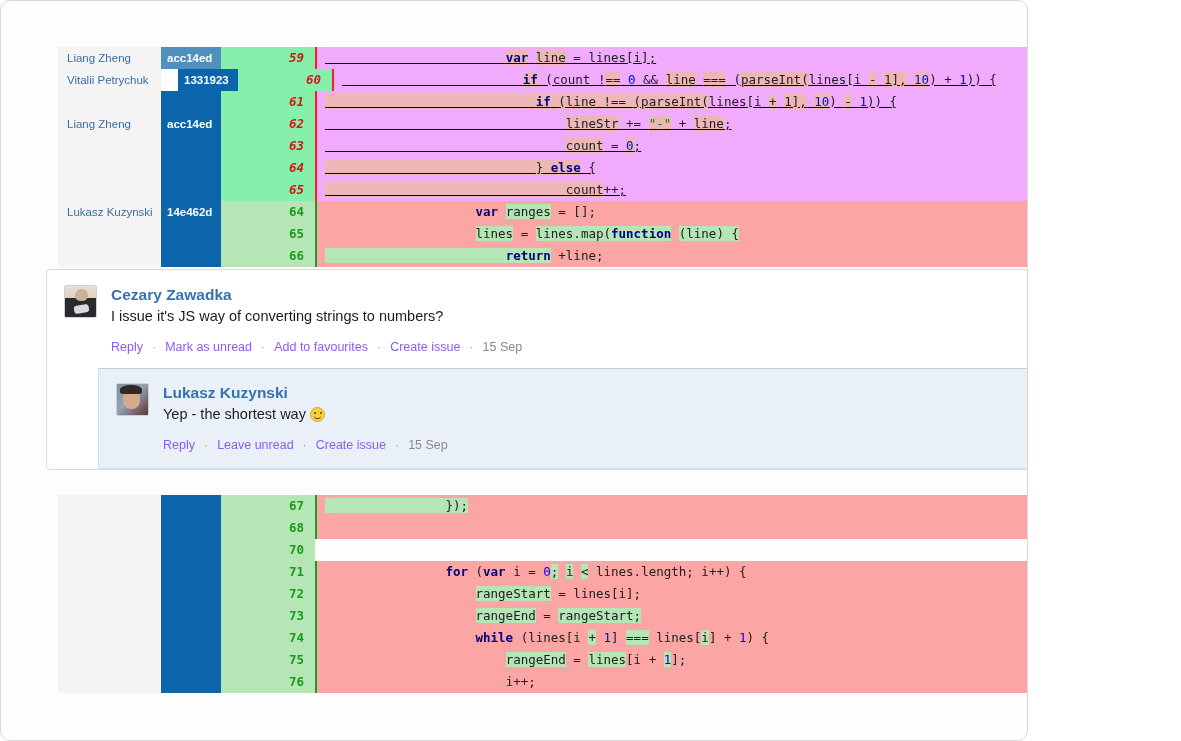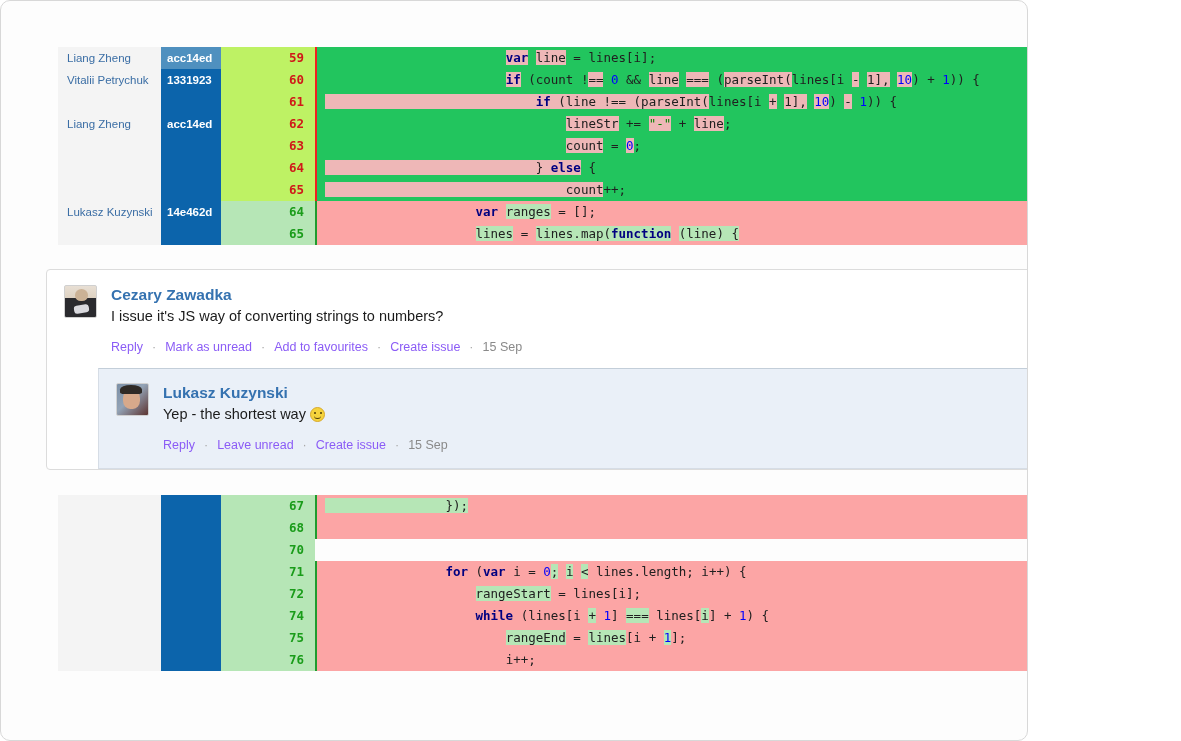--- a/index.html
+++ b/index.html
@@ -51,21 +51,21 @@
     color: #ffffff;
     font-family: "Liberation Sans", sans-serif;
     font-size: 11.5px;
     font-weight: bold;
     line-height: 22px;
     padding-left: 6px;
     white-space: nowrap;
     overflow: hidden;
   }
   .blame-hash.shade-a { background: #4f90bf; }
-  .blame-hash.shade-b { background: #0c64ab; }
+  .blame-hash.shade-b { background: #0c64ab; margin-left: 17px; }
   .blame-hash.shade-c { background: #0c64ab; }
   .blame-hash.blank   { background: #0c64ab; color: transparent; }
   .blame-name.blank   { color: transparent; }
 
   .lineno {
     width: 94px;
     flex: 0 0 94px;
     font-family: "DejaVu Sans Mono", monospace;
     font-size: 12.5px;
     font-weight: bold;
@@ -76,22 +76,22 @@
   .codecell {
     flex: 1 1 auto;
     position: relative;
     line-height: 22px;
     white-space: pre;
     padding-left: 8px;
     overflow: hidden;
   }
 
   
-  .row-del .lineno   { background: #bef264; color: #d01919; }
-  .row-del .codecell { background: #22c55e; border-left: 2px solid #f3201f; }
+  .row-del .lineno   { background: #86efac; color: #d01919; font-style: italic; }
+  .row-del .codecell { background: #f0abfc; border-left: 2px solid #f3201f; text-decoration: underline; }
   
   .row-add .lineno   { background: #b6e6b6; color: #1a9c1a; }
   .row-add .codecell { background: #fca5a5; border-left: 2px solid #1f9b2e; }
 
   
   .wh-del { background: #eeb7b7; }
   .wh-add { background: #b6e6b6; }
 
   
   .kw  { color: #000080; font-weight: bold; }
@@ -266,20 +266,26 @@
         <div class="blame-hash shade-c">14e462d</div>
         <div class="lineno">64</div>
         <div class="codecell"><span class="pln">                    </span><span class="kw">var</span><span class="pln"> </span><span class="pln wh-add">ranges</span><span class="pln"> = [];</span></div>
       </div>
       <div class="code-row row-add">
         <div class="blame-name blank"></div>
         <div class="blame-hash blank"></div>
         <div class="lineno">65</div>
         <div class="codecell"><span class="pln">                    </span><span class="pln wh-add">lines</span><span class="pln"> = </span><span class="pln wh-add">lines.map(</span><span class="kw wh-add">function</span><span class="pln"> </span><span class="pln wh-add">(line) {</span></div>
       </div>
+      <div class="code-row row-add">
+        <div class="blame-name blank"></div>
+        <div class="blame-hash blank"></div>
+        <div class="lineno">66</div>
+        <div class="codecell"><span class="pln wh-add">                        </span><span class="kw wh-add">return</span><span class="pln"> +line;</span></div>
+      </div>
     </div>
 
   <div class="comment-card">
     <div class="comment-accent-right"></div>
 
     <div class="comment-top">
       <div class="c-flex">
         <div class="avatar a1"></div>
         <div class="c-body">
           <div class="c-author">Cezary Zawadka</div>
@@ -345,20 +351,26 @@
       </div>
       <div class="code-row row-add">
         <div class="blame-name blank"></div>
         <div class="blame-hash blank"></div>
         <div class="lineno">72</div>
         <div class="codecell"><span class="pln">                    </span><span class="pln wh-add">rangeStart</span><span class="pln"> = lines[i];</span></div>
       </div>
       <div class="code-row row-add">
         <div class="blame-name blank"></div>
         <div class="blame-hash blank"></div>
+        <div class="lineno">73</div>
+        <div class="codecell"><span class="pln">                    </span><span class="pln wh-add">rangeEnd</span><span class="pln"> = </span><span class="pln wh-add">rangeStart;</span></div>
+      </div>
+      <div class="code-row row-add">
+        <div class="blame-name blank"></div>
+        <div class="blame-hash blank"></div>
         <div class="lineno">74</div>
         <div class="codecell"><span class="pln">                    </span><span class="kw">while</span><span class="pln"> (lines[i </span><span class="pln wh-add">+</span><span class="pln"> </span><span class="num">1</span><span class="pln">] </span><span class="pln wh-add">===</span><span class="pln"> lines[</span><span class="pln wh-add">i</span><span class="pln">] + </span><span class="num">1</span><span class="pln">) {</span></div>
       </div>
       <div class="code-row row-add">
         <div class="blame-name blank"></div>
         <div class="blame-hash blank"></div>
         <div class="lineno">75</div>
         <div class="codecell"><span class="pln">                        </span><span class="pln wh-add">rangeEnd</span><span class="pln"> = </span><span class="pln wh-add">lines</span><span class="pln">[i + </span><span class="num wh-add">1</span><span class="pln">];</span></div>
       </div>
       <div class="code-row row-add">

